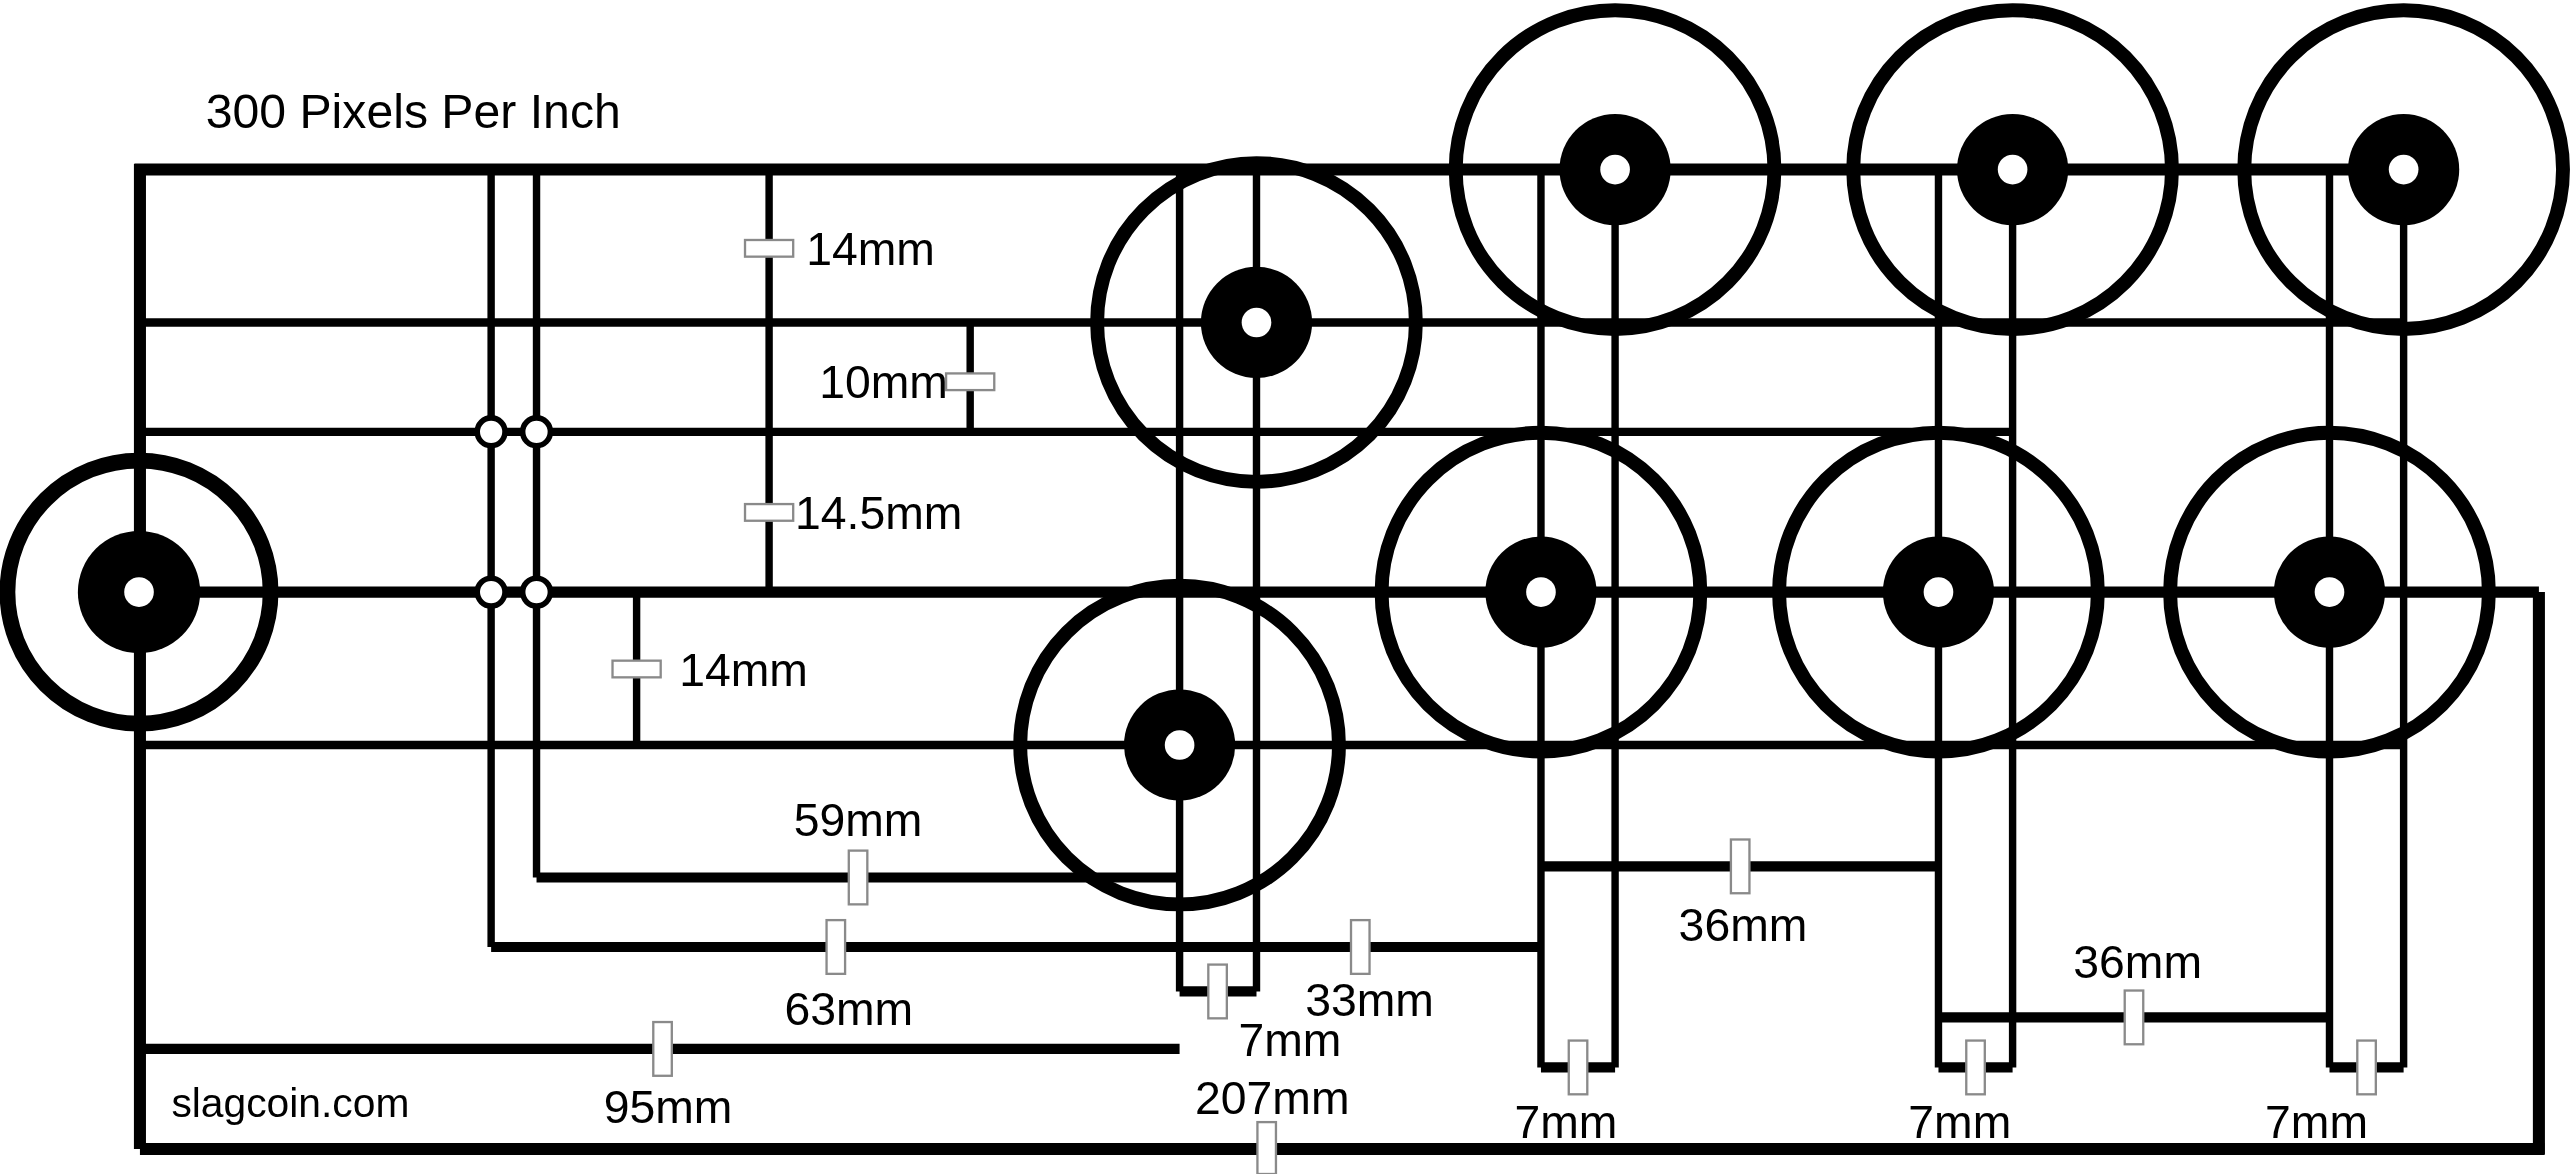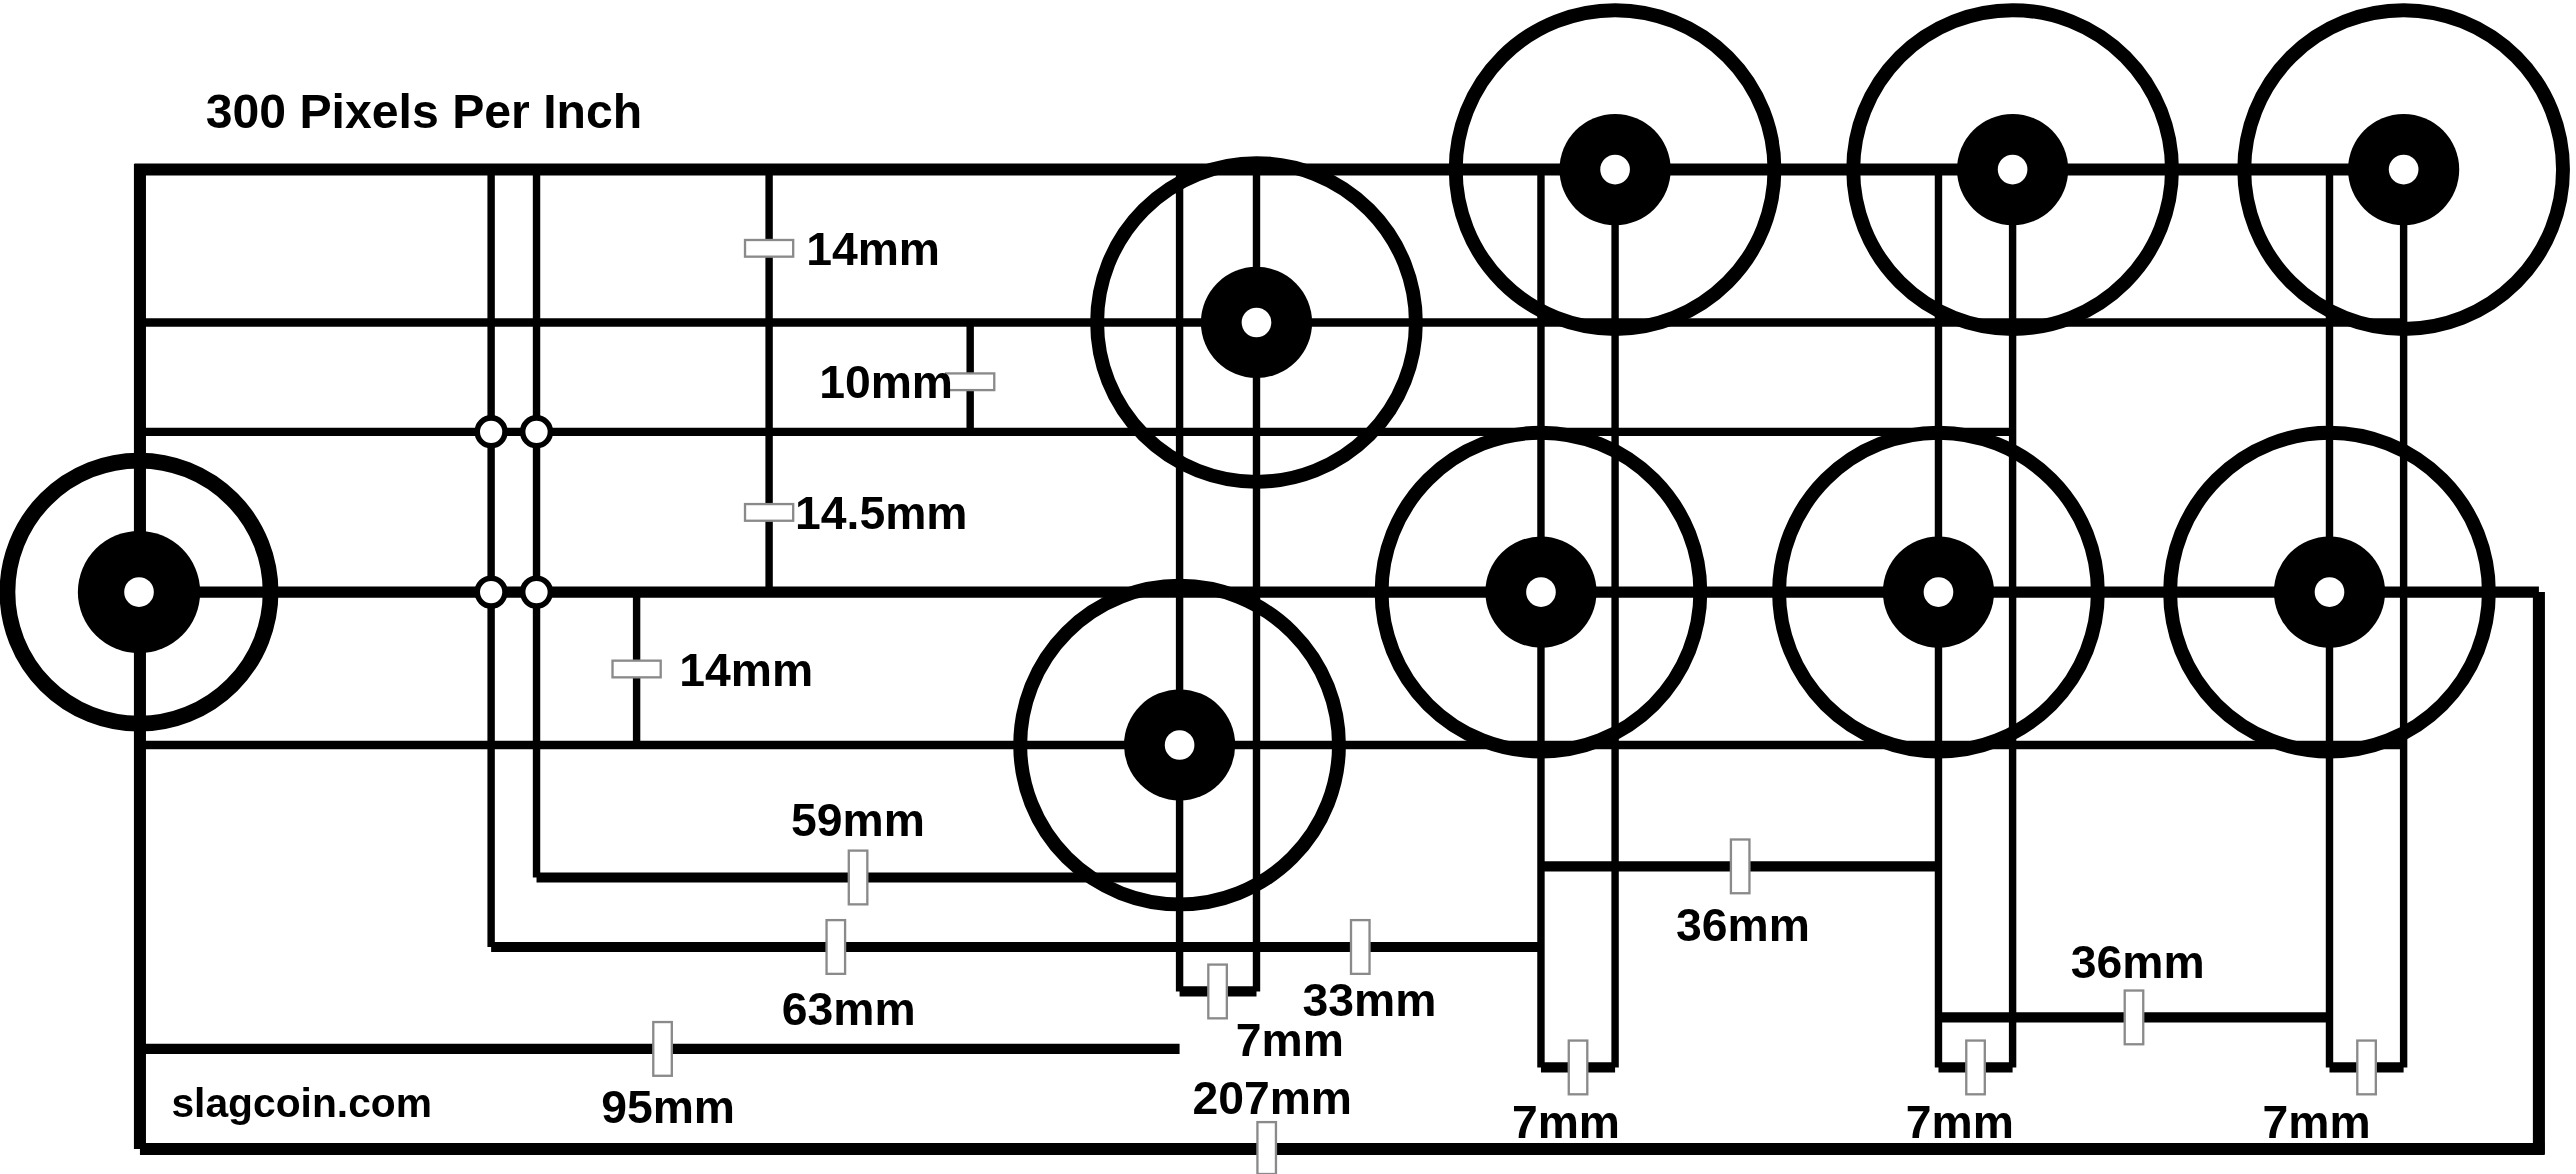--- a/index.html
+++ b/index.html
@@ -1,16 +1,16 @@
 <!DOCTYPE html>
 <html style="font-size:15px"><head>
 <meta charset="utf-8">
 <style>
   html,body{margin:0;padding:0;background:#fff;}
-  .stage{position:relative;width:2576px;height:1174px;background:#ffffff;overflow:hidden;font-weight:bold;}
+  .stage{position:relative;width:2576px;height:1174px;background:#ffffff;overflow:hidden;}
   svg{display:block;width:2576px;height:1174px;}
   text{font-family:"Liberation Sans","DejaVu Sans",sans-serif;fill:#000;}
   .dim{font-size:50px;}
   .title{font-size:52px;}
   .site{font-size:44px;}
   .mid{text-anchor:middle;}
   line{stroke:#000;}
   .ring{fill:none;stroke:#000;}
   .tick{fill:#ffffff;stroke:#8a8a8a;stroke-width:2.5;}
   .mount{fill:#ffffff;stroke:#000;stroke-width:6;}

